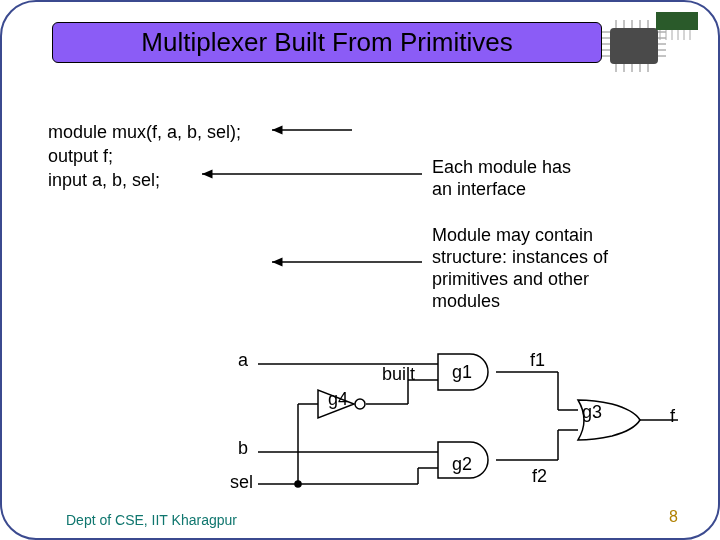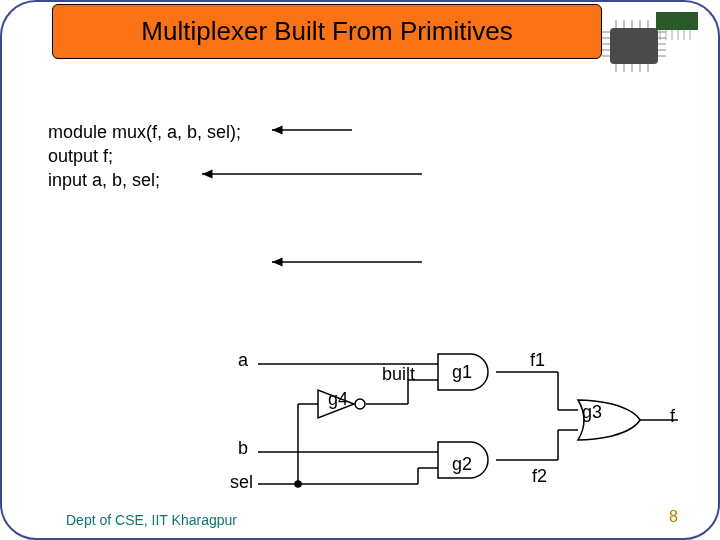--- a/index.html
+++ b/index.html
@@ -1,17 +1,17 @@
 <!DOCTYPE html>
 <html><head>
 <meta charset="utf-8">
 <style>
   html,body{margin:0;padding:0;width:720px;height:540px;font-family:Arial,Helvetica,sans-serif;background:#fff;color:#000}
   .slide{box-sizing:border-box;width:720px;height:540px;border:2px solid #3b4a8f;border-radius:36px;position:relative;overflow:hidden}
-  .title-box{position:absolute;left:50px;top:2px;width:520px;border:1.5px solid #000;border-radius:6px;padding:11px 14px;font-size:26px;text-align:center;background:#f97316}
+  .title-box{position:absolute;left:50px;top:20px;width:520px;border:1.5px solid #000;border-radius:6px;padding:4px 14px;font-size:26px;text-align:center;background:#8b5cf6}
   .chip{position:absolute;right:18px;top:8px}
   .code{position:absolute;left:46px;top:118px;font-size:18px;line-height:24px;white-space:pre}
   .code2{position:absolute;left:46px;top:222px;font-size:18px;line-height:24px;white-space:pre}
   .note1{position:absolute;left:356px;top:118px;font-size:18px}
   .note2{position:absolute;left:430px;top:154px;font-size:18px;line-height:22px;white-space:pre}
   .note3{position:absolute;left:430px;top:222px;font-size:18px;line-height:22px;white-space:pre}
   .schem{position:absolute;left:236px;top:342px}
   .lbl{position:absolute;font-size:18px}
   .footer{position:absolute;left:64px;bottom:10px;font-size:14px;color:#0f766e}
   .pagenum{position:absolute;right:40px;bottom:12px;font-size:16px;color:#b08000}
@@ -56,20 +56,26 @@
         <line x1="78" y1="20" x2="78" y2="30"></line>
       <line x1="84" y1="20" x2="84" y2="30"></line>
         <line x1="90" y1="20" x2="90" y2="30"></line>
     </g>
   </svg>
 
   <div class="code">module mux(f, a, b, sel);
 output f;
 input a, b, sel;</div>
 
+  <div class="note2">Each module has
+an interface</div>
+  <div class="note3">Module may contain
+structure: instances of
+primitives and other
+modules</div>
 
   <svg style="position:absolute;left:0;top:0" width="720" height="360">
     <defs>
       <marker id="arr" markerWidth="8" markerHeight="8" refX="7" refY="3" orient="auto">
         <path d="M0,0 L7,3 L0,6 Z" fill="#000"></path>
       </marker>
     </defs>
     <line x1="350" y1="128" x2="270" y2="128" stroke="#000" stroke-width="1.5" marker-end="url(#arr)"></line>
     <line x1="420" y1="172" x2="200" y2="172" stroke="#000" stroke-width="1.5" marker-end="url(#arr)"></line>
     <line x1="420" y1="260" x2="270" y2="260" stroke="#000" stroke-width="1.5" marker-end="url(#arr)"></line>

